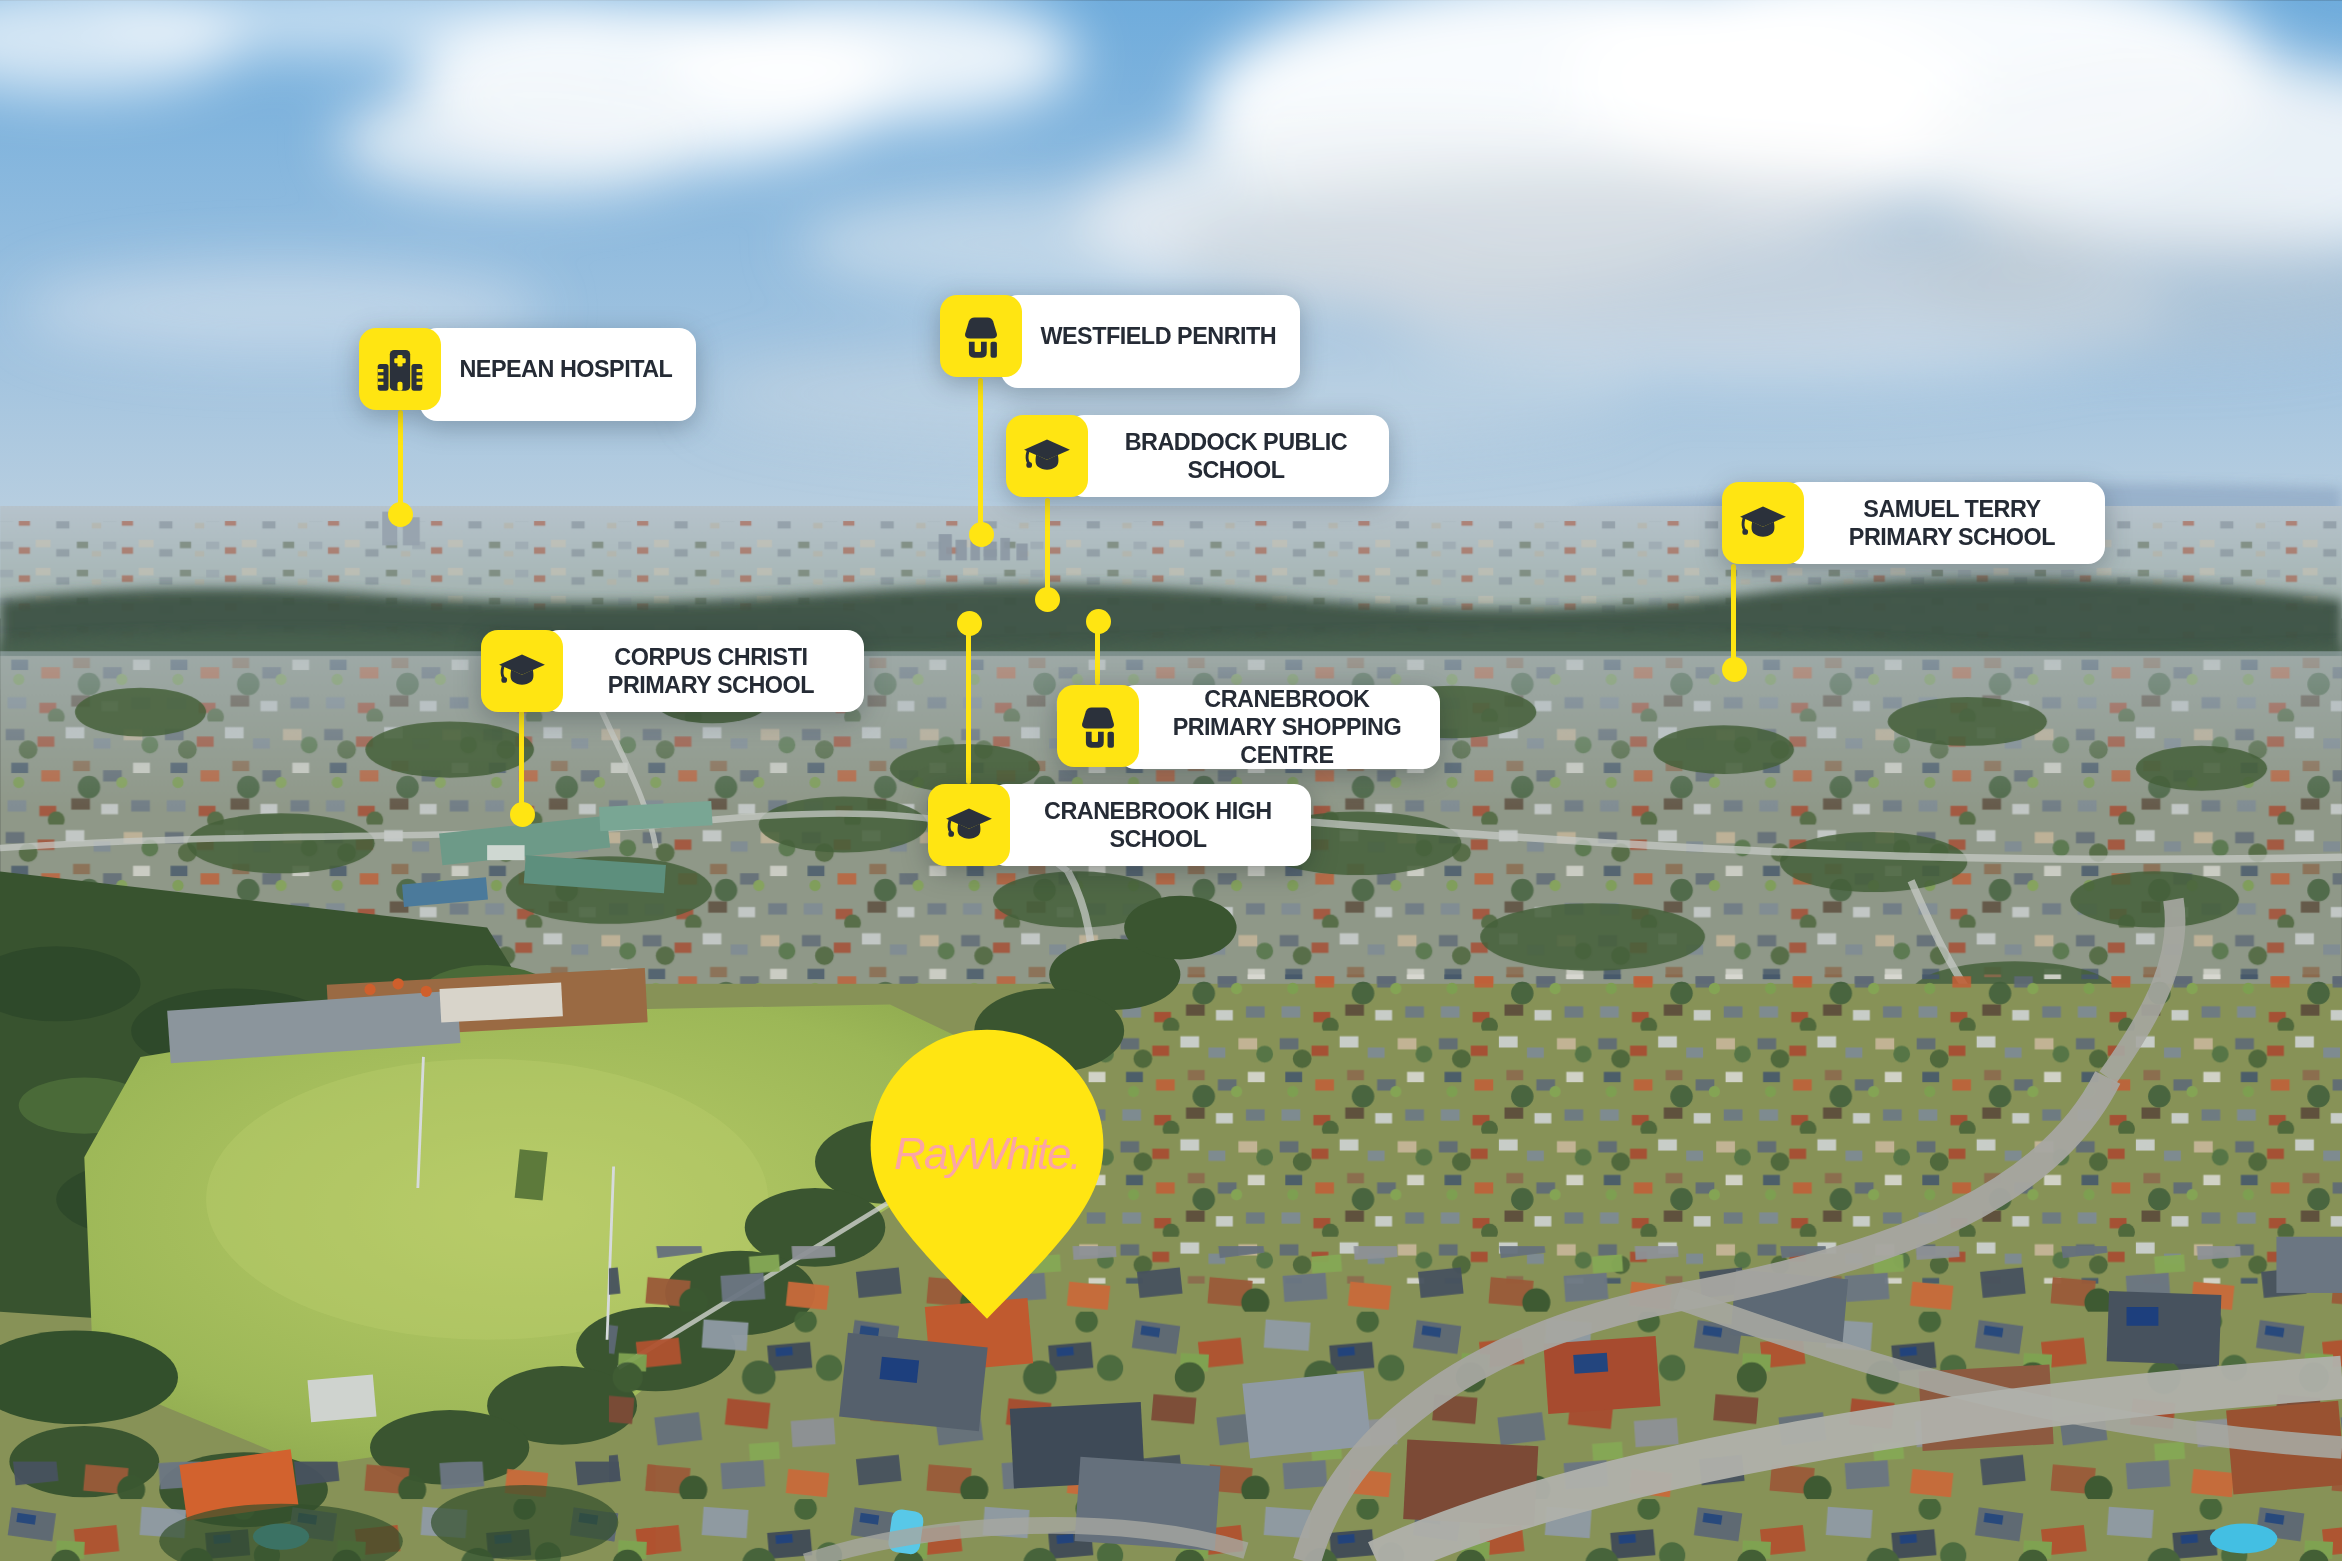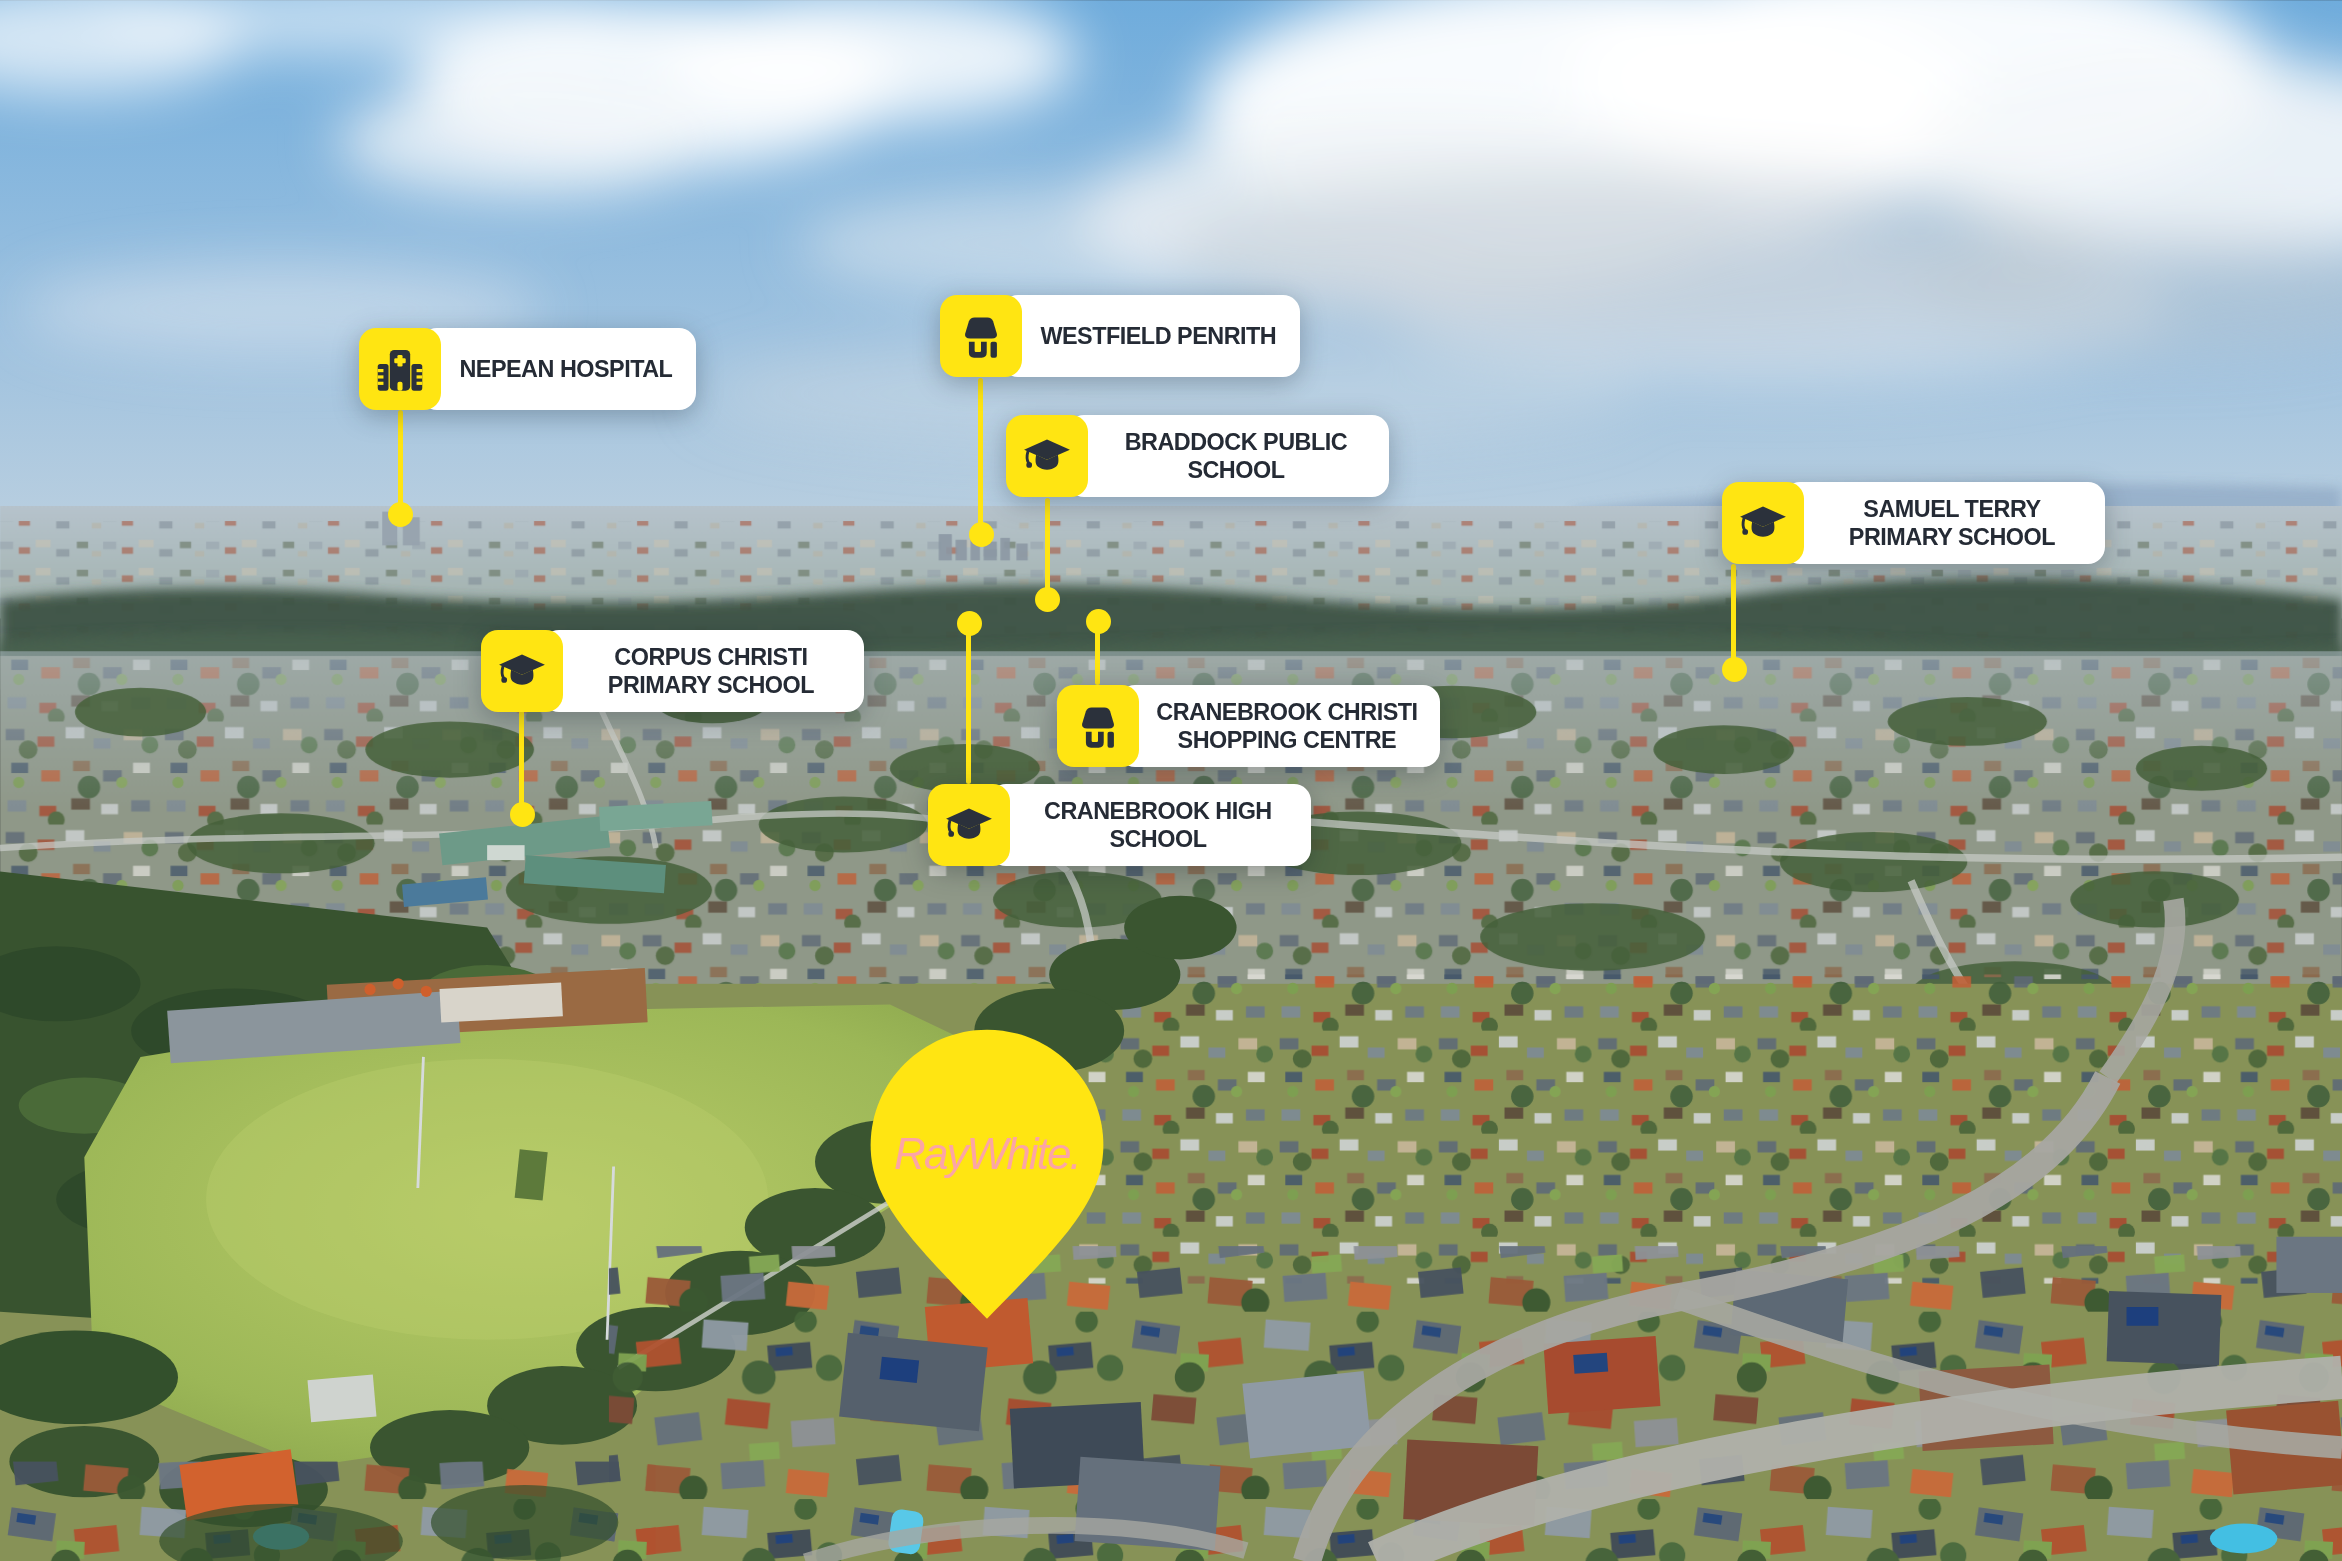--- a/index.html
+++ b/index.html
@@ -13,21 +13,21 @@
   .leader{position:absolute;width:4.7px;background:var(--yellow);border-radius:2.8px;z-index:3;}
   .dot{position:absolute;width:25px;height:25px;border-radius:50%;background:var(--yellow);z-index:4;}
   
   .callout{position:absolute;display:flex;align-items:stretch;z-index:5;
            filter:drop-shadow(0 6.6px 13px rgba(15,25,35,.28));}
   .icon-box{width:82px;height:82px;background:var(--yellow);border-radius:17px;
             display:flex;align-items:center;justify-content:center;flex:none;
             position:relative;z-index:2;}
   .icon-box svg{width:56px;height:56px;display:block;}
   .text-box{background:#fff;border-radius:17px;margin-left:-20.6px;
-            padding:0 24px 0 39px;display:flex;align-items:center;justify-content:center;
+            padding:0 24px 11px 39px;display:flex;align-items:center;justify-content:center;
             text-align:center;font-weight:700;font-size:23.4px;line-height:1.2;
             letter-spacing:-0.5px;color:var(--text);z-index:1;white-space:nowrap;min-height:82px;}
   .cl-wide .text-box{white-space:normal;width:322px;box-sizing:border-box;padding:0 19px 0 34px;}
   
   .rw-pin{position:absolute;left:865px;top:1024px;width:244px;height:300px;z-index:6;}
   .rw-pin svg{position:absolute;inset:0;}
   .rw-logo{position:absolute;left:0;right:0;top:105px;text-align:center;
            font-style:italic;font-weight:400;font-size:44px;letter-spacing:-1.9px;
            color:#fca5a5;z-index:2;}
 </style>
@@ -372,21 +372,21 @@
       </div>
     <div class="text-box">CORPUS CHRISTI PRIMARY SCHOOL</div>
   </div>
 
   <div class="callout cl-wide" style="left:1057px;top:685px;">
     <div class="icon-box">
         <svg viewBox="0 0 60 60" width="56" height="56">
           <use href="#ic-store"></use>
         </svg>
       </div>
-    <div class="text-box">CRANEBROOK CHRISTI SHOPPING CENTRE</div>
+    <div class="text-box">CRANEBROOK PRIMARY SHOPPING CENTRE</div>
   </div>
 
   <div class="callout cl-wide" style="left:928px;top:784px;">
     <div class="icon-box">
         <svg viewBox="0 0 60 60" width="56" height="56">
           <use href="#ic-cap"></use>
         </svg>
       </div>
     <div class="text-box">CRANEBROOK HIGH SCHOOL</div>
   </div>

